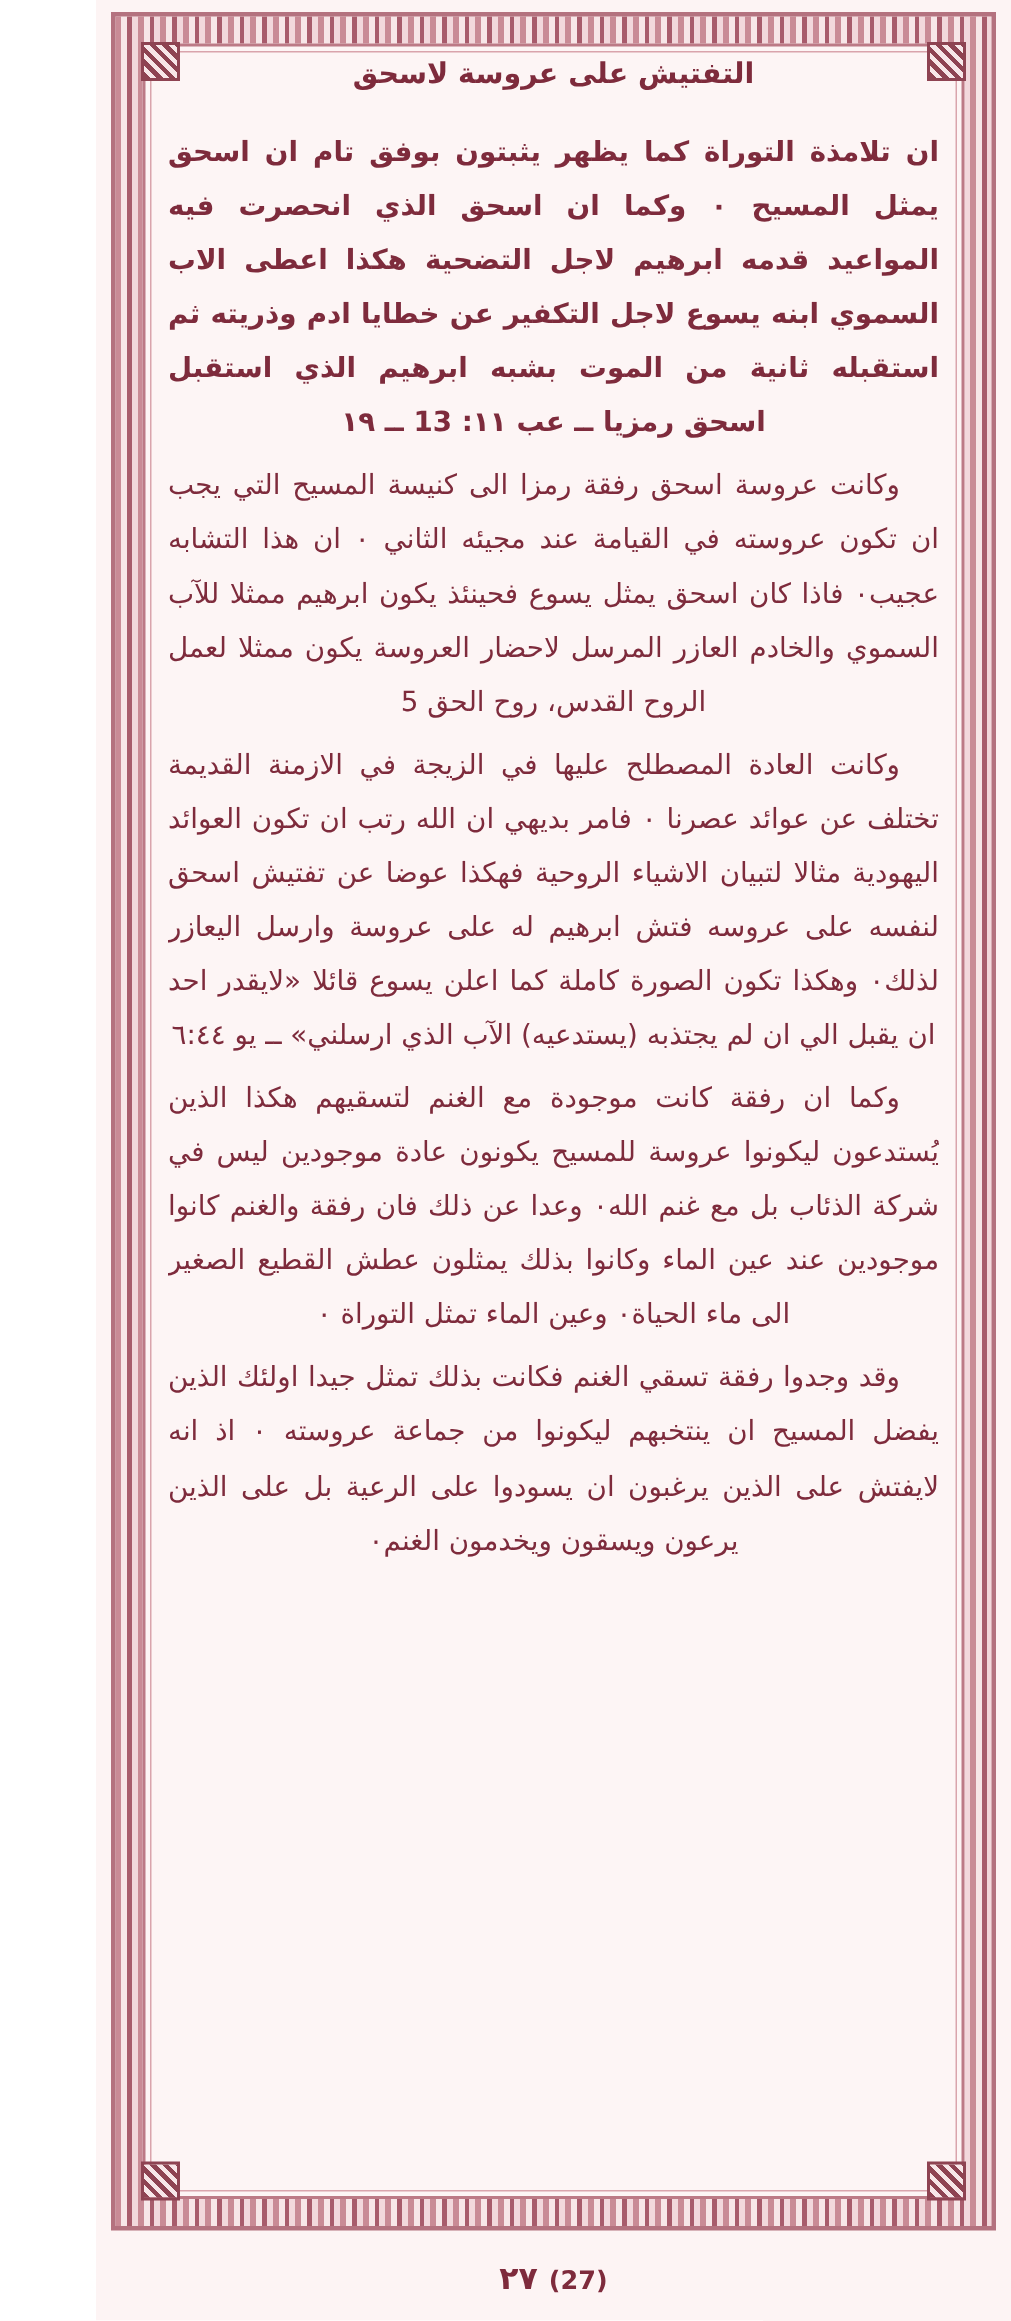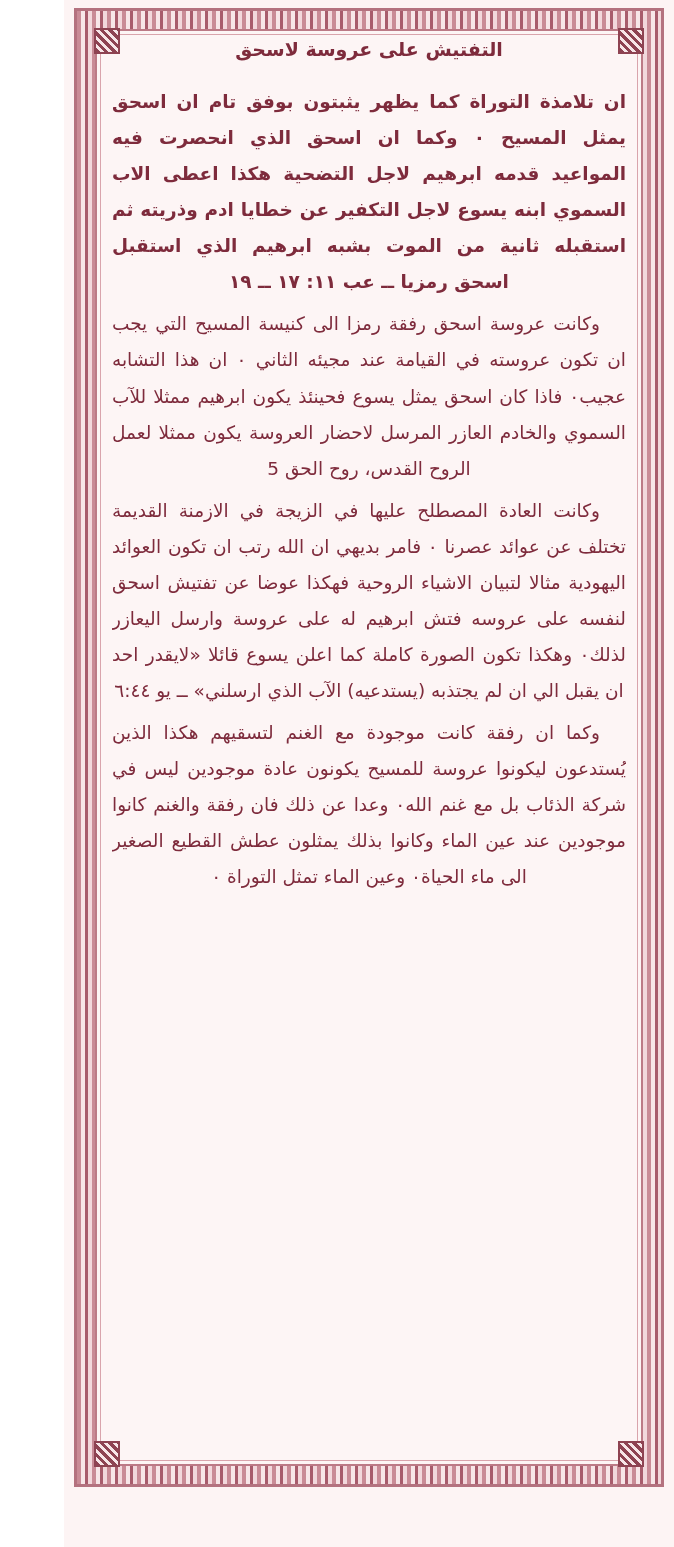--- a/index.html
+++ b/index.html
@@ -137,20 +137,25 @@
       <span class="corner tl"></span>
       <span class="corner tr"></span>
       <span class="corner bl"></span>
       <span class="corner br"></span>
     </div>
   </div>
 
   <div class="content">
     <h1 class="doc-title">التفتيش على عروسة لاسحق</h1>
 
-    <p class="para first">ان تلامذة التوراة كما يظهر يثبتون بوفق تام ان اسحق يمثل المسيح ٠ وكما ان اسحق الذي انحصرت فيه المواعيد قدمه ابرهيم لاجل التضحية هكذا اعطى الاب السموي ابنه يسوع لاجل التكفير عن خطايا ادم وذريته ثم استقبله ثانية من الموت بشبه ابرهيم الذي استقبل اسحق رمزيا ــ عب ١١: ١٧ ــ ١٩</p>
+    <p class="para first">ان تلامذة التوراة كما يظهر يثبتون بوفق تام ان اسحق يمثل المسيح ٠ وكما ان اسحق الذي انحصرت فيه المواعيد قدمه ابرهيم لاجل التضحية هكذا اعطى الاب السموي ابنه يسوع لاجل التكفير عن خطايا ادم وذريته ثم استقبله ثانية من الموت بشبه ابرهيم الذي استقبل اسحق رمزيا ــ عب ١١: 13 ــ ١٩</p>
     <p class="para">وكانت عروسة اسحق رفقة رمزا الى كنيسة المسيح التي يجب ان تكون عروسته في القيامة عند مجيئه الثاني ٠ ان هذا التشابه عجيب٠ فاذا كان اسحق يمثل يسوع فحينئذ يكون ابرهيم ممثلا للآب السموي والخادم العازر المرسل لاحضار العروسة يكون ممثلا لعمل الروح القدس، روح الحق 5</p>
     <p class="para">وكانت العادة المصطلح عليها في الزيجة في الازمنة القديمة تختلف عن عوائد عصرنا ٠ فامر بديهي ان الله رتب ان تكون العوائد اليهودية مثالا لتبيان الاشياء الروحية فهكذا عوضا عن تفتيش اسحق لنفسه على عروسه فتش ابرهيم له على عروسة وارسل اليعازر لذلك٠ وهكذا تكون الصورة كاملة كما اعلن يسوع قائلا «لايقدر احد ان يقبل الي ان لم يجتذبه (يستدعيه) الآب الذي ارسلني» ــ يو ٦:٤٤</p>
     <p class="para">وكما ان رفقة كانت موجودة مع الغنم لتسقيهم هكذا الذين يُستدعون ليكونوا عروسة للمسيح يكونون عادة موجودين ليس في شركة الذئاب بل مع غنم الله٠ وعدا عن ذلك فان رفقة والغنم كانوا موجودين عند عين الماء وكانوا بذلك يمثلون عطش القطيع الصغير الى ماء الحياة٠ وعين الماء تمثل التوراة ٠</p>
+    <p class="para">وقد وجدوا رفقة تسقي الغنم فكانت بذلك تمثل جيدا اولئك الذين يفضل المسيح ان ينتخبهم ليكونوا من جماعة عروسته ٠ اذ انه لايفتش على الذين يرغبون ان يسودوا على الرعية بل على الذين يرعون ويسقون ويخدمون الغنم٠</p>
   </div>
 
+  <div class="page-number">
+    <span class="alt">(27)</span>
+    <span>٢٧</span>
+  </div>
 
 </div>
 
 </body></html>

